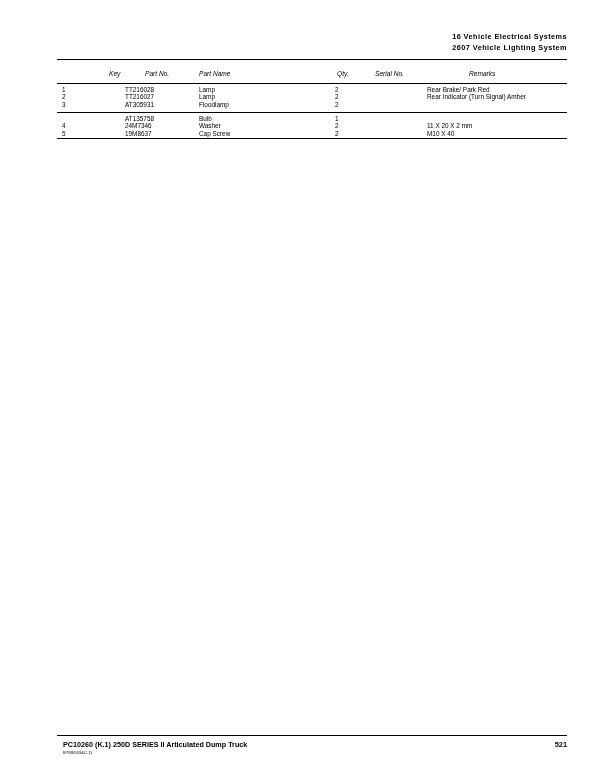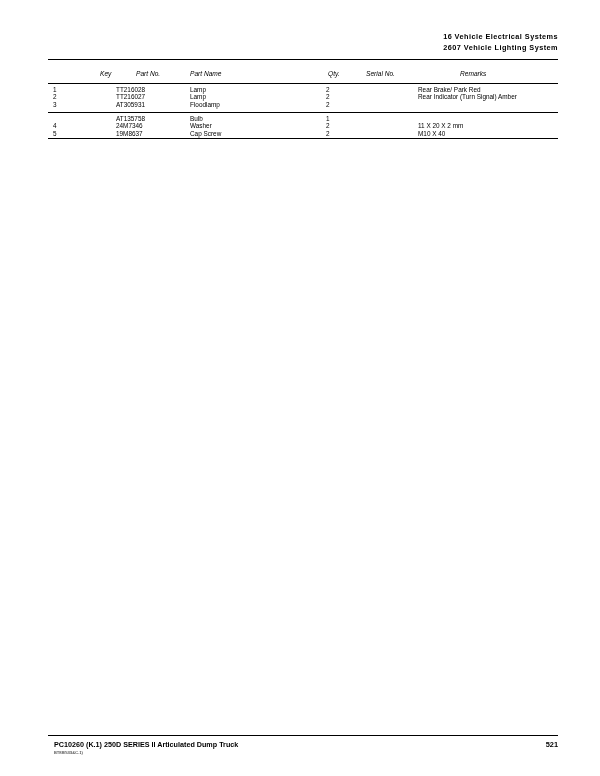--- a/index.html
+++ b/index.html
@@ -10,21 +10,21 @@
     width: 600px;
     height: 776px;
     background: #ffffff;
     font-family: "Liberation Sans", sans-serif;
     color: #000000;
     position: relative;
     overflow: hidden;
   }
   .page {
     position: absolute;
-    left: 3px; top: 0;
+    left: 12px; top: 0;
     width: 476px;
     height: 776px;
   }
   
   .header {
     position: absolute;
     left: 45px;
     top: 32px;
     width: 510px;
     text-align: right;

